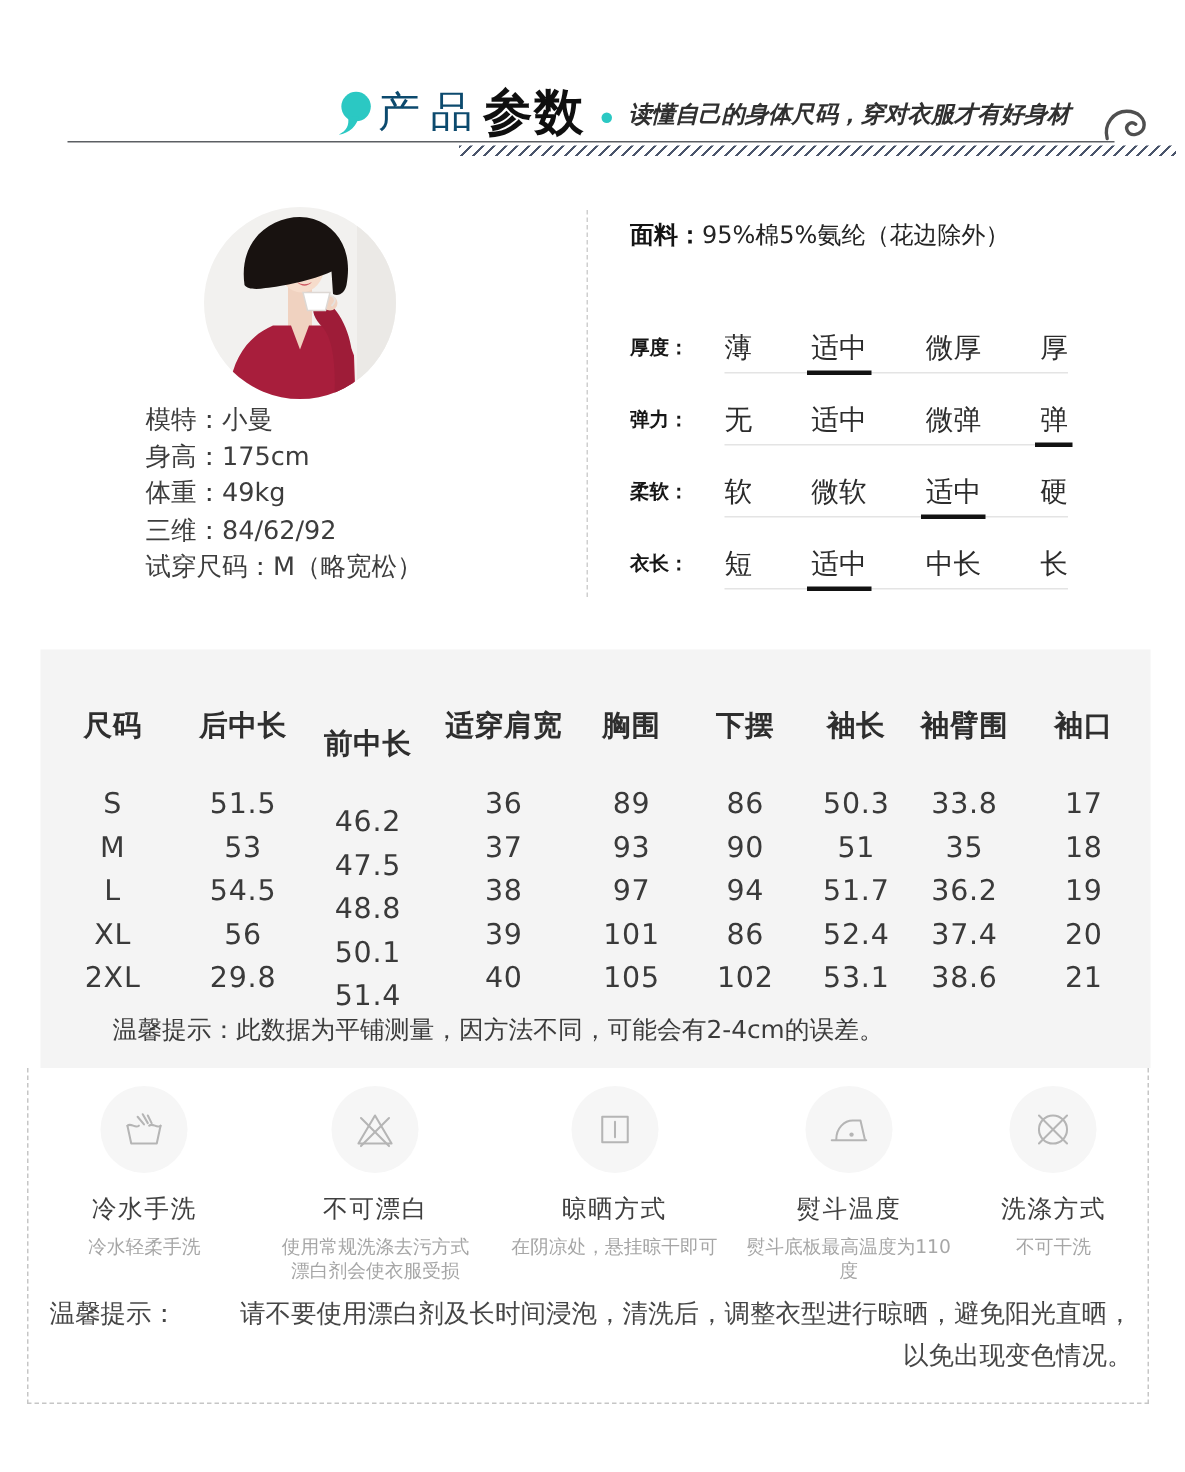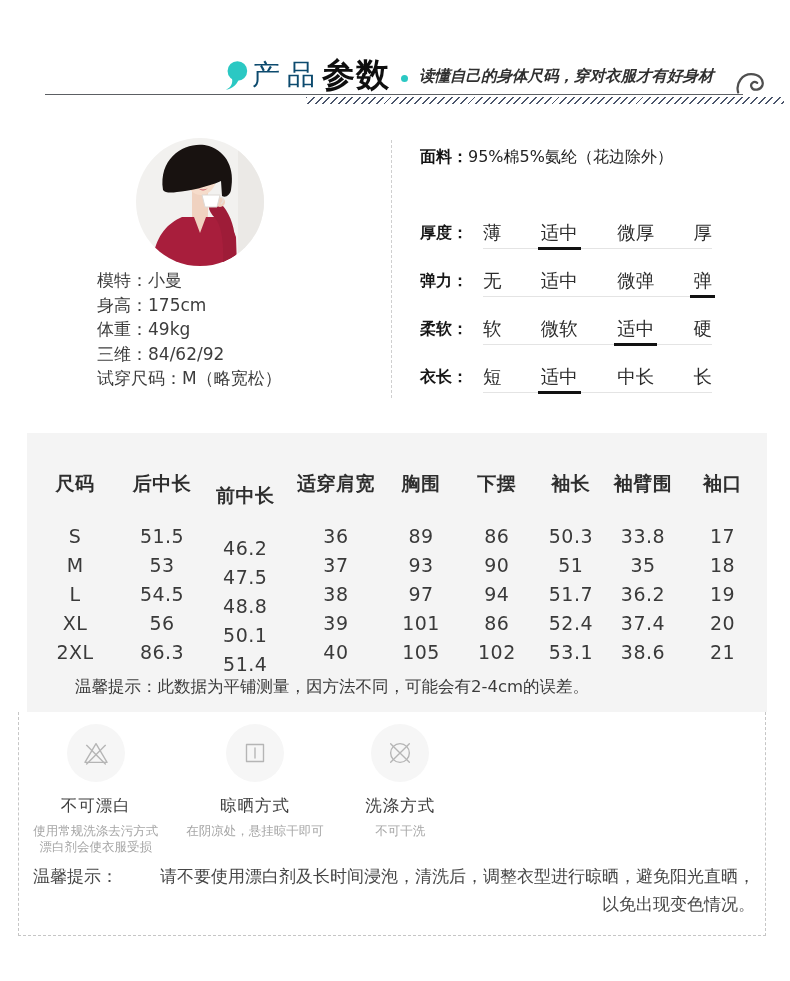--- a/index.html
+++ b/index.html
@@ -21,21 +21,21 @@
   
   .photo{position:absolute;left:136px;top:138px;width:128px;height:128px;border-radius:50%;overflow:hidden;}
   .model-info{position:absolute;left:97px;top:268px;font-size:17px;color:#3d3d3d;line-height:24.5px;}
   .v-divider{position:absolute;left:391px;top:140px;height:258px;width:0;border-left:1px dashed #cfcfcf;}
 
   
   .fabric-row{position:absolute;left:420px;top:147px;font-size:16px;color:#242424;white-space:nowrap;}
   .fabric-row b{color:#141414;}
   .attrs{position:absolute;left:420px;top:223px;width:292px;}
   .attr-row{display:flex;align-items:flex-start;height:48px;}
-  .attr-label{width:63px;flex:none;font-size:16px;font-weight:700;color:#161616;line-height:20px;}
+  .attr-label{width:63px;flex:none;font-size:13px;font-weight:700;color:#161616;line-height:20px;}
   .opts{flex:1;display:flex;justify-content:space-between;position:relative;padding-bottom:6px;}
   .opts::after{content:"";position:absolute;left:0;right:0;bottom:0;height:1px;background:#e4e4e4;}
   .opt{position:relative;font-size:18.5px;color:#2c2c2c;line-height:20px;}
   .opt.selected::after{content:"";position:absolute;left:-3px;right:-3px;bottom:-7px;height:3px;background:#121212;z-index:1;}
 
   
   .size-table{position:absolute;left:27px;top:433px;width:740px;height:279px;background:#f4f4f4;padding-top:36px;box-sizing:border-box;}
   .t-row{display:flex;height:29px;align-items:center;}
   .t-head{font-weight:700;margin-bottom:23px;}
   .t-head .t-cell{color:#2e2e2e;}
@@ -204,54 +204,76 @@
       <span class="t-cell c2">50.1</span>
       <span class="t-cell c3">39</span>
       <span class="t-cell c4">101</span>
       <span class="t-cell c5">86</span>
       <span class="t-cell c6">52.4</span>
       <span class="t-cell c7">37.4</span>
       <span class="t-cell c8">20</span>
     </div>
     <div class="t-row">
       <span class="t-cell c0">2XL</span>
-      <span class="t-cell c1">86.3</span>
+      <span class="t-cell c1">29.8</span>
       <span class="t-cell c2">51.4</span>
       <span class="t-cell c3">40</span>
       <span class="t-cell c4">105</span>
       <span class="t-cell c5">102</span>
       <span class="t-cell c6">53.1</span>
       <span class="t-cell c7">38.6</span>
       <span class="t-cell c8">21</span>
     </div>
     <div class="table-note">温馨提示：此数据为平铺测量，因方法不同，可能会有2-4cm的误差。</div>
   </div>
 
   <div class="care-box">
     <div class="care-items">
+      <div class="care-item ci0">
+        <div class="care-circle">
+          <svg width="34" height="34" viewBox="0 0 40 40">
+            <path class="icon-stroke" d="M7 17 L10 31 H30 L33 17"></path>
+            <path class="icon-stroke" d="M7 17 C10 14.5 13 19.5 16 17 M24 17 C27 14.5 30 19.5 33 17"></path>
+            <path class="icon-stroke" d="M15 10 L20 16 M19 8 L23 15 M23 9 L26 15"></path>
+          </svg>
+        </div>
+        <div class="care-title">冷水手洗</div>
+        <div class="care-desc">冷水轻柔手洗</div>
+      </div>
       <div class="care-item ci1">
         <div class="care-circle">
           <svg width="34" height="34" viewBox="0 0 40 40">
             <path class="icon-stroke" d="M20 9 L33 31 H7 Z"></path>
             <path class="icon-stroke" d="M9 11 L31 33 M31 11 L9 33"></path>
           </svg>
         </div>
         <div class="care-title">不可漂白</div>
         <div class="care-desc">使用常规洗涤去污方式
 漂白剂会使衣服受损</div>
       </div>
       <div class="care-item ci2">
         <div class="care-circle">
           <svg width="34" height="34" viewBox="0 0 40 40">
             <rect class="icon-stroke" x="10" y="10" width="20" height="20"></rect>
             <path class="icon-stroke" d="M20 14 L20 26"></path>
           </svg>
         </div>
         <div class="care-title">晾晒方式</div>
         <div class="care-desc">在阴凉处，悬挂晾干即可</div>
+      </div>
+      <div class="care-item ci3">
+        <div class="care-circle">
+          <svg width="34" height="34" viewBox="0 0 40 40">
+            <path class="icon-stroke" d="M10 28 C10 18.5 16.5 13 23 13 L29 13 L32.5 28"></path>
+            <path class="icon-stroke" d="M6.5 28.5 L33.5 28.5"></path>
+            <circle cx="22" cy="24" r="1.7" fill="#b5b5b5" stroke="none"></circle>
+          </svg>
+        </div>
+        <div class="care-title">熨斗温度</div>
+        <div class="care-desc">熨斗底板最高温度为110度</div>
       </div>
       <div class="care-item ci4">
         <div class="care-circle">
           <svg width="34" height="34" viewBox="0 0 40 40">
             <circle class="icon-stroke" cx="20" cy="20" r="11"></circle>
             <path class="icon-stroke" d="M9 9 L31 31 M31 9 L9 31"></path>
           </svg>
         </div>
         <div class="care-title">洗涤方式</div>
         <div class="care-desc">不可干洗</div>

